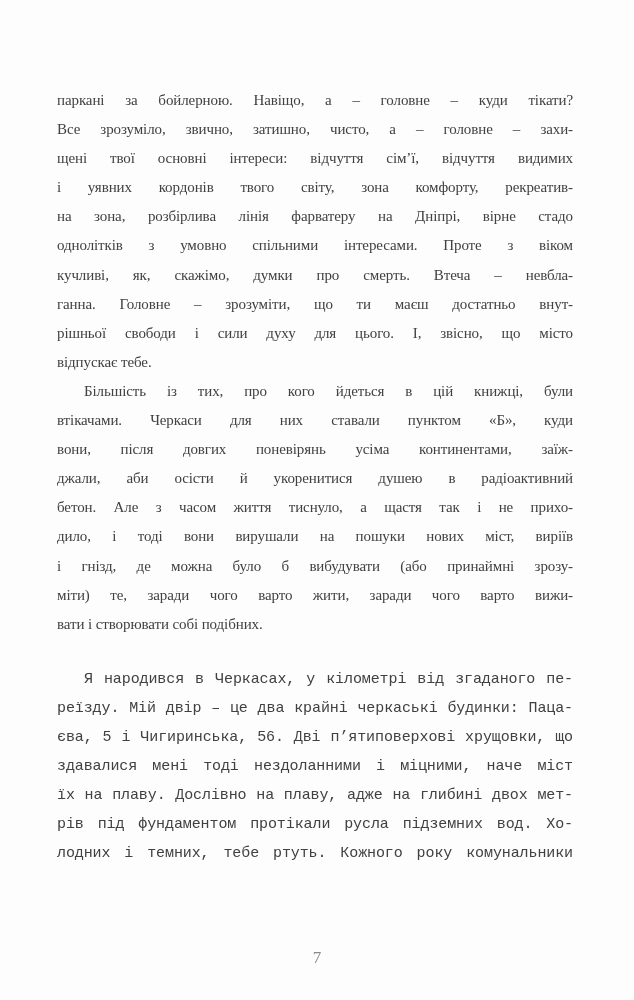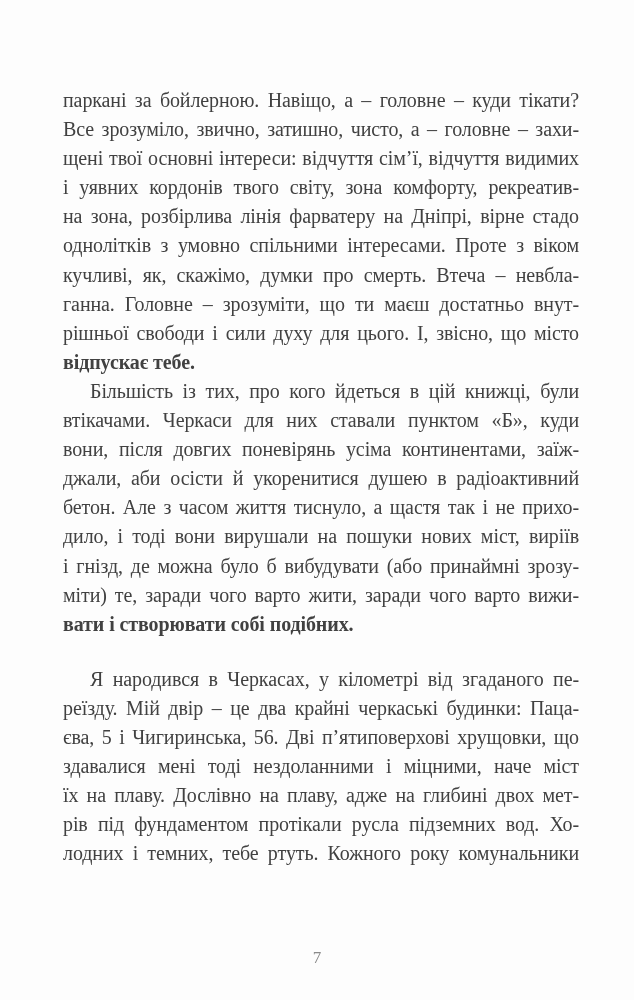--- a/index.html
+++ b/index.html
@@ -11,42 +11,42 @@
     position: relative;
     width: 634px;
     height: 1000px;
     background: #fdfdfd;
     font-family: "Liberation Serif", "DejaVu Serif", serif;
     color: #414141;
     overflow: hidden;
   }
   .textblock {
     position: absolute;
-    left: 63px;
+    left: 57px;
     top: 86px;
     width: 516px;
-    font-size: 20px;
+    font-size: 15px;
     line-height: 29.1px;
     letter-spacing: -0.1px;
   }
   .line {
     text-align: justify;
     text-align-last: justify;
     white-space: normal;
   }
   .line.last {
     text-align: left;
     text-align-last: left;
-    font-weight: bold;
   }
   .line.indent {
     padding-left: 27px;
   }
   .para.gap-before {
     margin-top: 26px;
+    font-family: Liberation Mono, monospace;
   }
   .pagenum {
     position: absolute;
     top: 948px;
     left: 0;
     width: 100%;
     text-align: center;
     font-size: 17px;
     color: #8a8a8a;
   }

